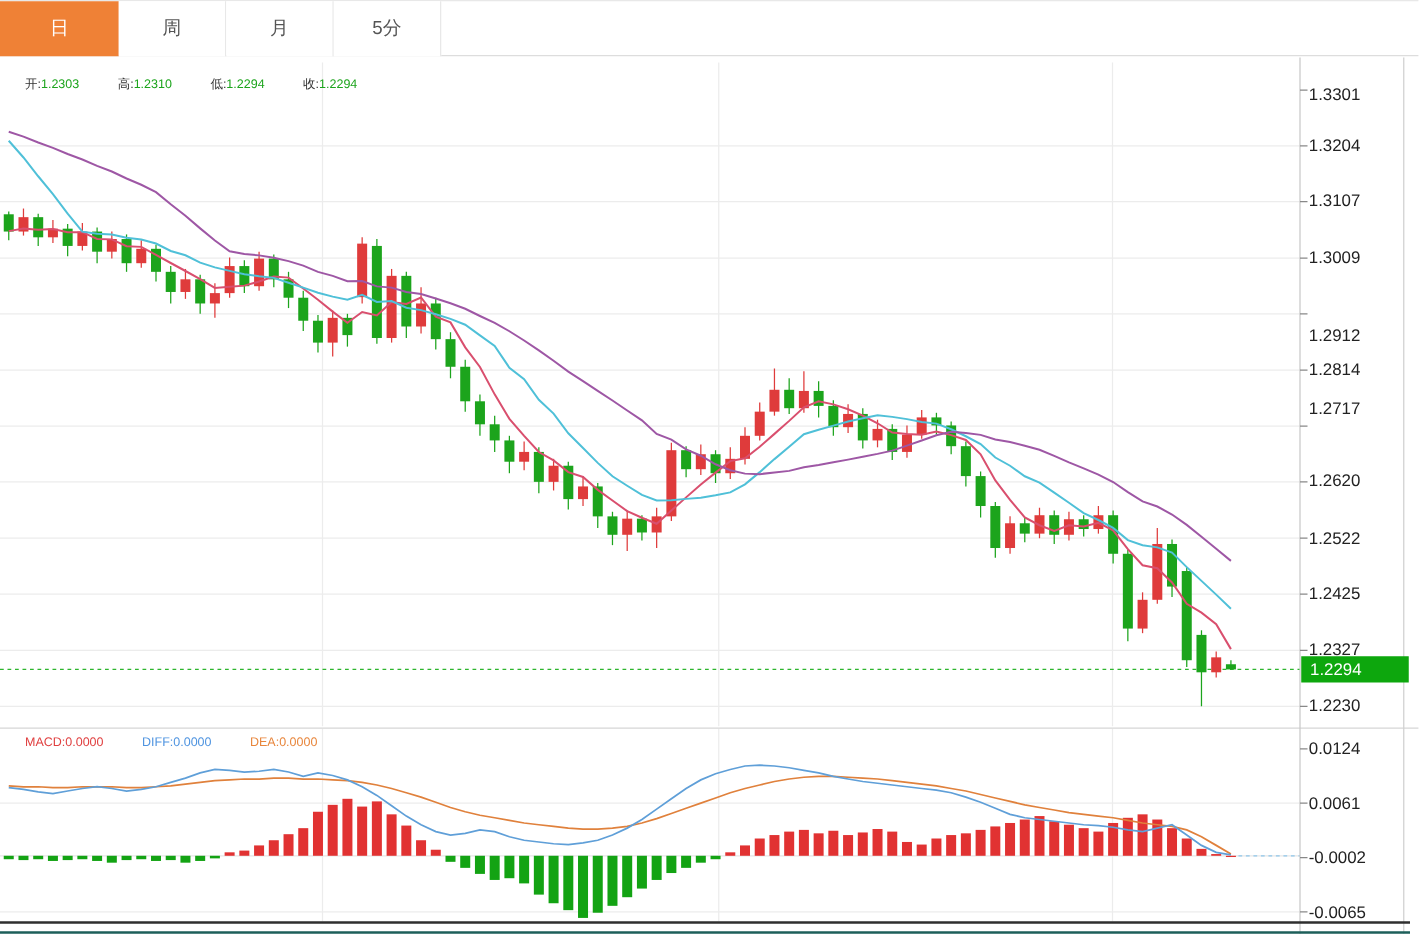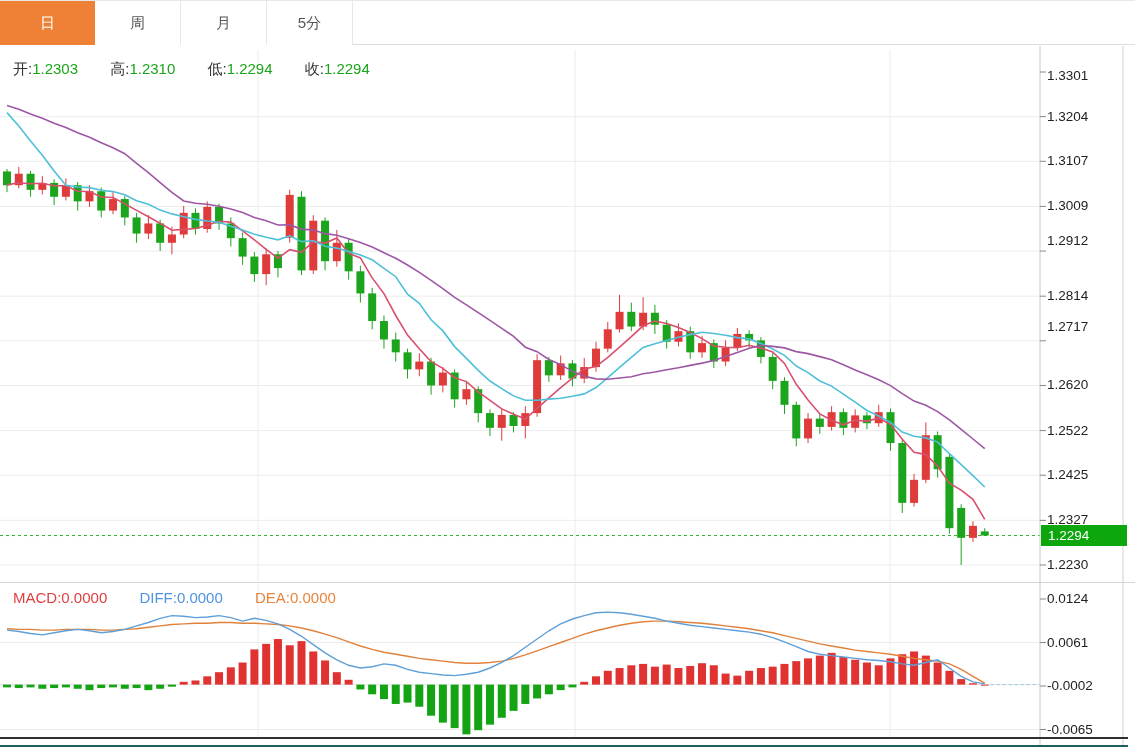--- a/index.html
+++ b/index.html
@@ -5,21 +5,21 @@
   html,body{margin:0;padding:0;background:#fff;}
   .stage{position:relative;width:1135px;height:749px;background:#fff;overflow:hidden;
          font-family:"Liberation Sans","DejaVu Sans",sans-serif;}
   
   .tabbar{position:absolute;left:0;top:0;width:1135px;height:45px;display:flex;
           border-top:1px solid #e8e8e8;border-bottom:1px solid #ddd;background:#fff;box-sizing:border-box;}
   .tab{width:86px;height:44px;line-height:44px;text-align:center;font-size:15px;color:#555;
        border-right:1px solid #e8e8e8;cursor:pointer;box-sizing:border-box;background:#fff;}
   .tab.active{width:95px;background:#ef8136;color:#fff;border-right:none;}
   
-  .hdr{position:absolute;left:13px;font-size:15px;white-space:nowrap;}
+  .hdr{position:absolute;left:20px;font-size:10px;white-space:nowrap;}
   .hdr .grp{margin-right:28px;}
   .lbl-dark{color:#333;}
   .val-green{color:#1ca41c;}
   .ma5{color:#e0507c;} .ma10{color:#2fb9d4;} .ma20{color:#a55cb0;}
   .macd-r{color:#e04040;} .macd-b{color:#4f94e0;} .macd-o{color:#e8863c;}
   
   .axis-label{position:absolute;left:1047px;font-size:13.5px;color:#222;white-space:nowrap;}
   .price-badge{position:absolute;left:1041px;width:86px;height:21px;line-height:21px;
                color:#fff;font-size:13.5px;padding-left:7px;box-sizing:border-box;}
   svg{position:absolute;left:0;top:0;}
@@ -351,21 +351,21 @@
     <span class="grp macd-r"><span>MACD:</span><span>0.0000</span></span>
     <span class="grp macd-b"><span>DIFF:</span><span>0.0000</span></span>
     <span class="grp macd-o"><span>DEA:</span><span>0.0000</span></span>
   </div>
 
   <div id="price-axis-labels">
       <div class="axis-label" style="top: 68px;">1.3301</div>
       <div class="axis-label" style="top: 108.651px;">1.3204</div>
       <div class="axis-label" style="top: 153.302px;">1.3107</div>
       <div class="axis-label" style="top: 198.413px;">1.3009</div>
-      <div class="axis-label" style="top: 233px;">1.2912</div>
+      <div class="axis-label" style="top: 261px;">1.2912</div>
       <div class="axis-label" style="top: 288.175px;">1.2814</div>
       <div class="axis-label" style="top: 319px;">1.2717</div>
       <div class="axis-label" style="top: 377.476px;">1.2620</div>
       <div class="axis-label" style="top: 422.587px;">1.2522</div>
       <div class="axis-label" style="top: 467.238px;">1.2425</div>
       <div class="axis-label" style="top: 512.349px;">1.2327</div>
       <div class="axis-label" style="top: 557px;">1.2230</div>
     </div>
   <div id="macd-axis-labels">
       <div class="axis-label" style="top: 591px;">0.0124</div>

